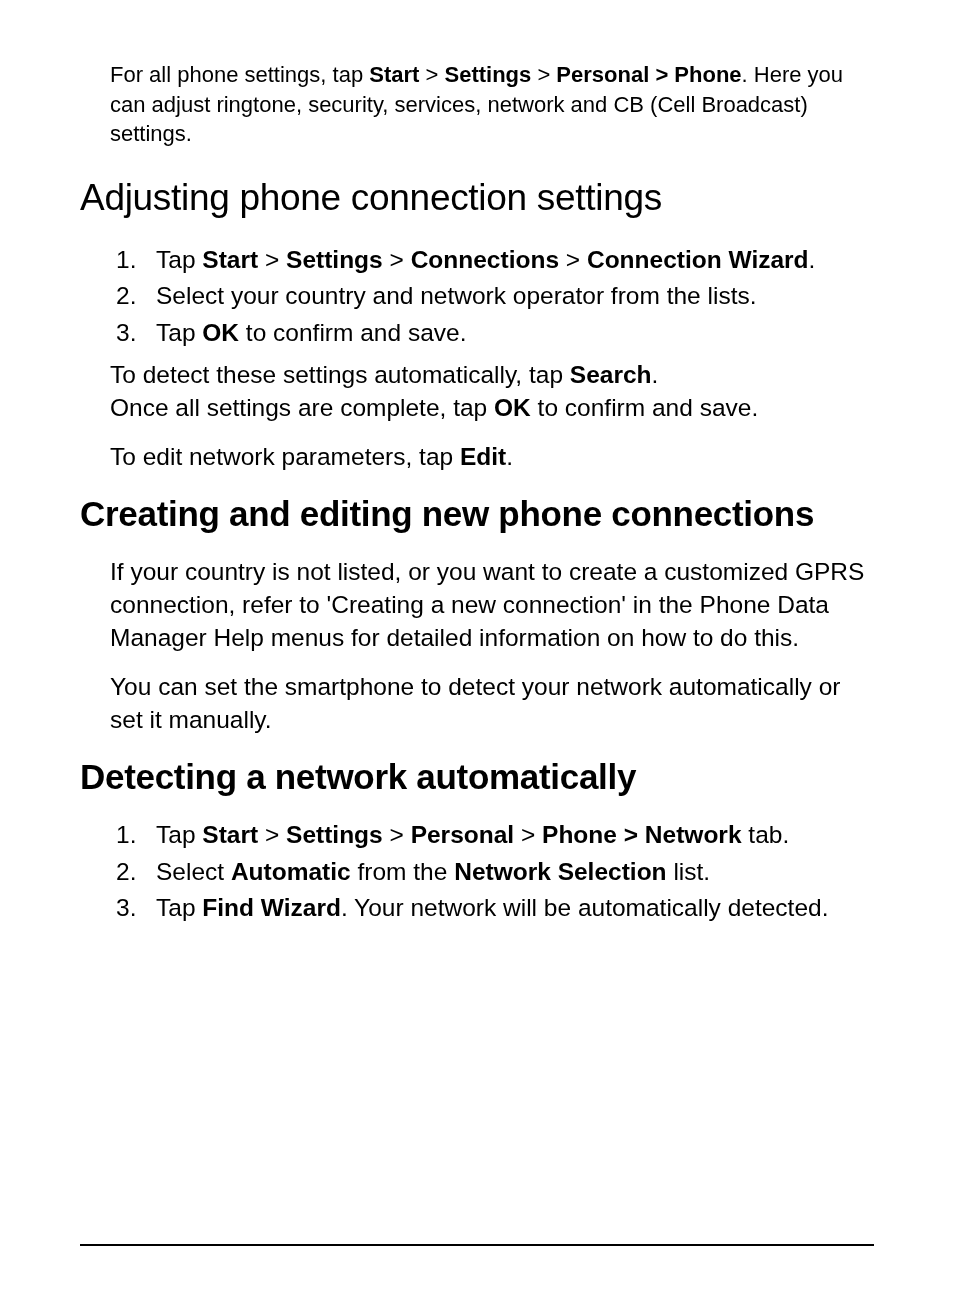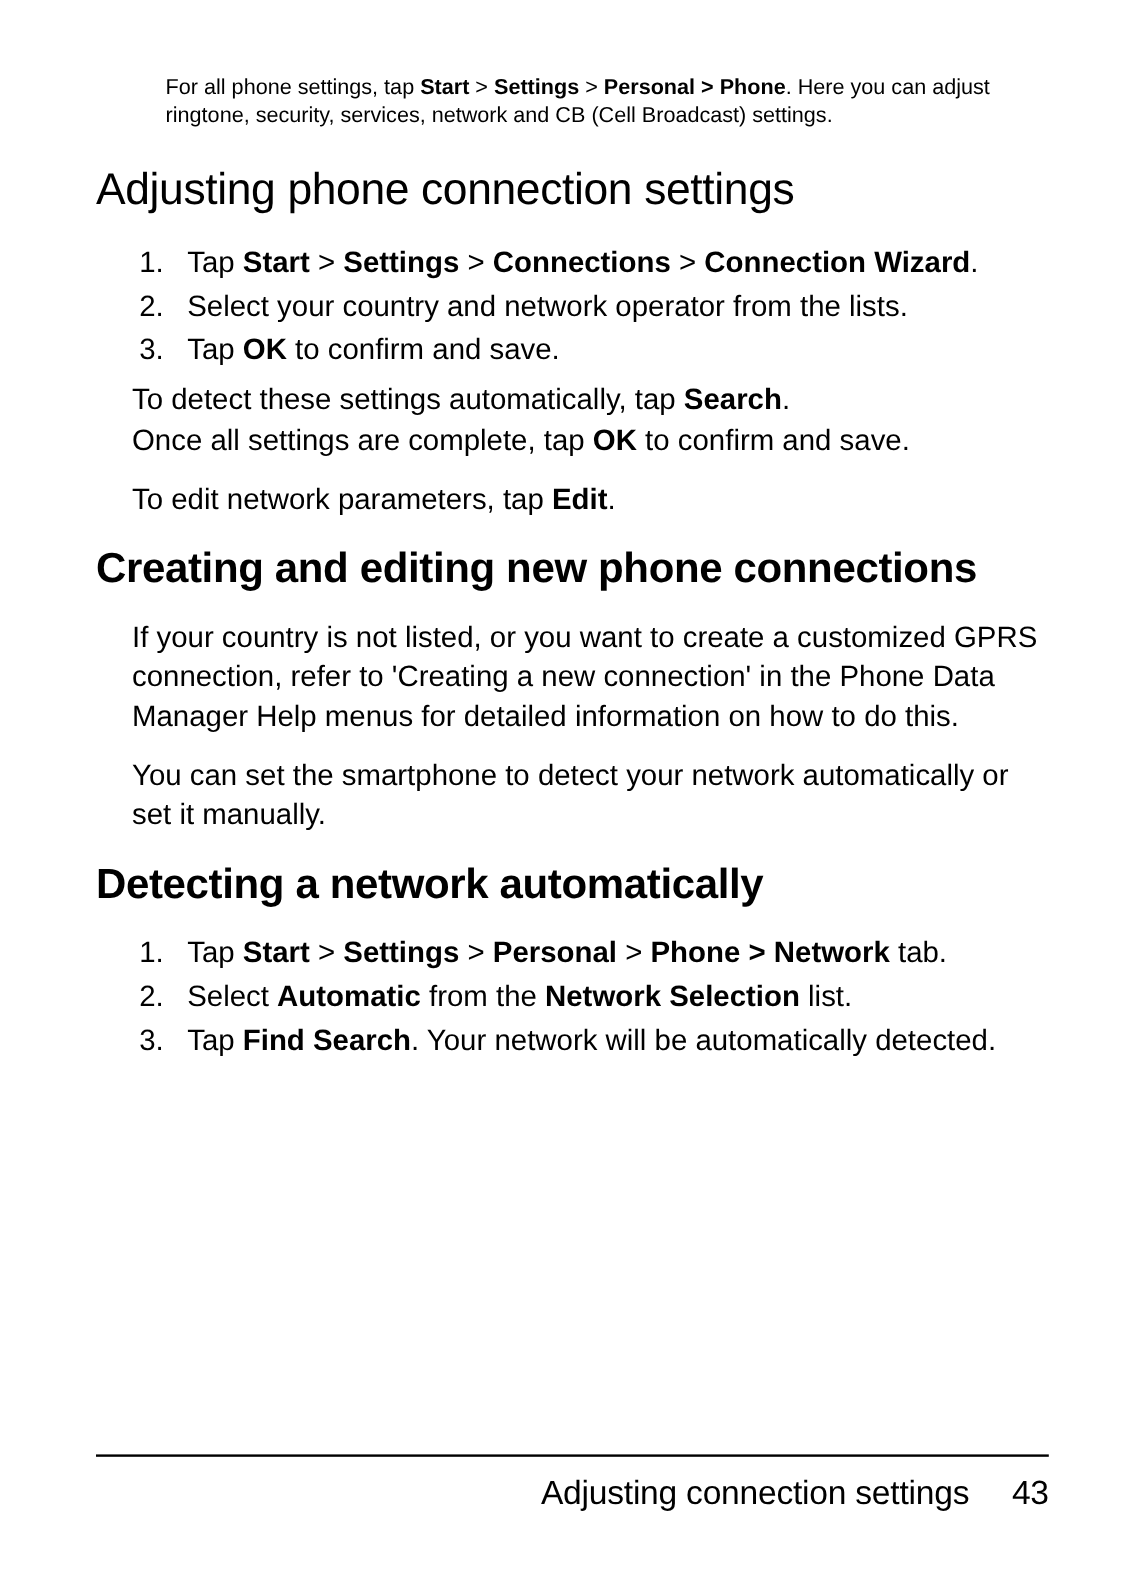--- a/index.html
+++ b/index.html
@@ -13,24 +13,23 @@
       font-family: 'Segoe UI', Tahoma, Arial, sans-serif;
       background: #fff;
       color: #000;
       padding: 60px 80px 40px 80px;
       position: relative;
     }
     .content {
       padding-left: 30px;
     }
     .intro-text {
-      font-size: 18px;
+      font-size: 22px;
       line-height: 1.35;
       margin-bottom: 28px;
-      margin-left: 28px;
     }
     h1 {
       font-size: 37px;
       font-weight: normal;
       margin-left: -30px;
       margin-bottom: 24px;
       margin-top: 12px;
       letter-spacing: -0.3px;
     }
     h2 {
@@ -145,25 +144,21 @@
     <div class="step">
       <div class="step-num">1.</div>
       <div class="step-text"><span>Tap </span><strong>Start</strong><span> &gt; </span><strong>Settings</strong><span> &gt; </span><strong>Personal</strong><span> &gt; </span><strong>Phone &gt; Network</strong><span> tab.</span></div>
     </div>
     <div class="step">
       <div class="step-num">2.</div>
       <div class="step-text"><span>Select </span><strong>Automatic</strong><span> from the </span><strong>Network Selection</strong><span> list.</span></div>
     </div>
     <div class="step">
       <div class="step-num">3.</div>
-      <div class="step-text"><span>Tap </span><strong>Find Search</strong><span>. Your network will be automatically detected.</span></div>
+      <div class="step-text"><span>Tap </span><strong>Find Wizard</strong><span>. Your network will be automatically detected.</span></div>
     </div>
   </div>
 
 </div>
 
 <div class="footer">
   <hr class="footer-rule">
-  <div class="footer-text">
-    <span>Adjusting connection settings</span>
-    <span class="page-num">43</span>
-  </div>
 </div>
 
 </body></html>

